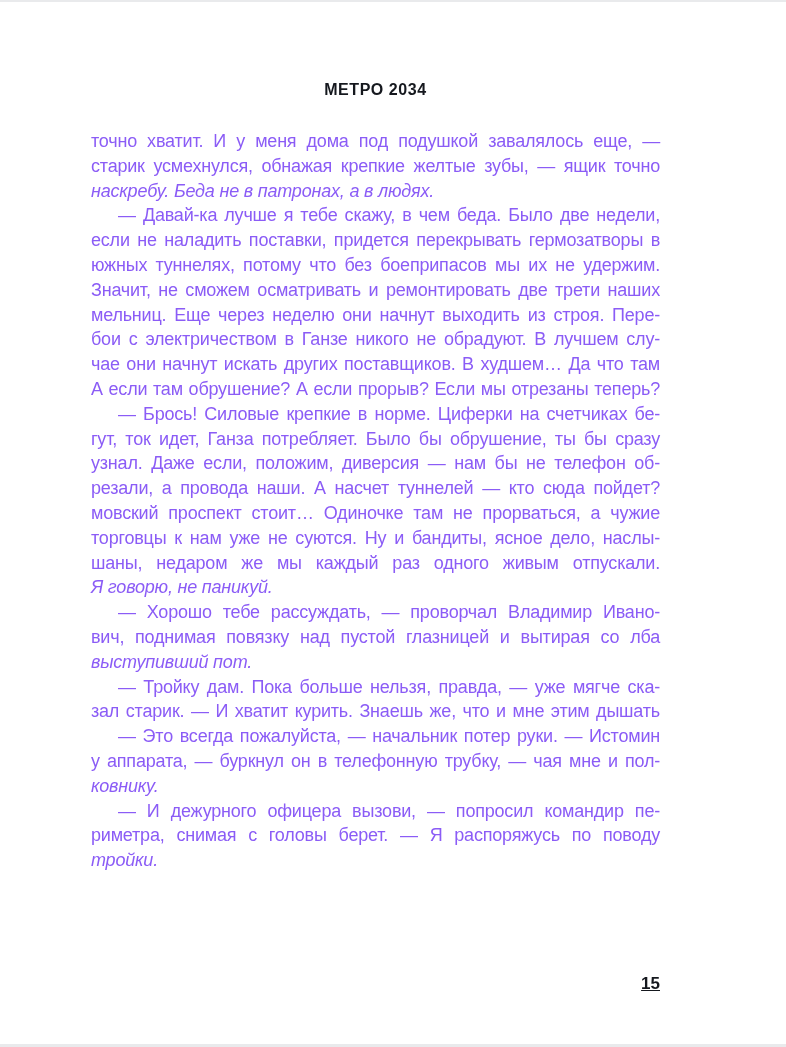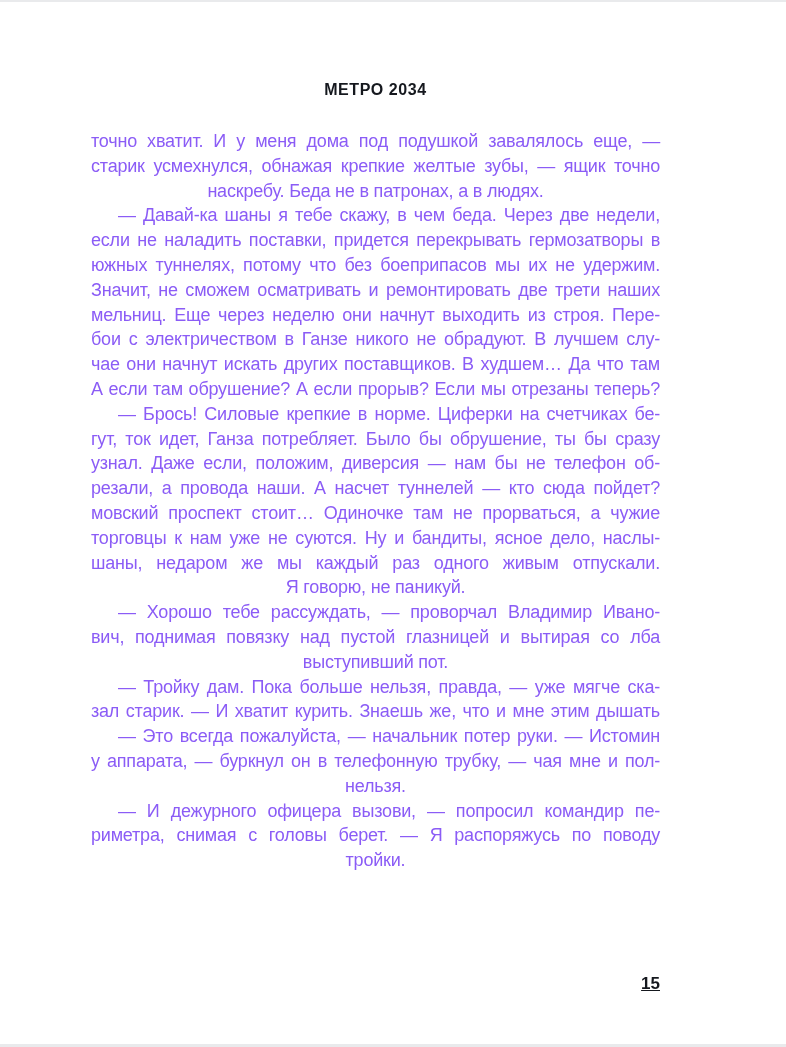--- a/index.html
+++ b/index.html
@@ -28,21 +28,21 @@
   .textblock {
     position: absolute;
     top: 129px; left: 91px; width: 569px;
     font-size: 18px;
     line-height: 24.8px;
     letter-spacing: -0.2px;
     color: #8b5cf6;
   }
   .ln { min-height: 24.8px; }
   .ln.j { text-align: justify; text-align-last: justify; }
-  .ln.e { text-align: center; }
+  .ln.e { text-align: left; font-style: italic; }
   .ln.i { text-indent: 27px; }
 
   .folio {
     position: absolute;
     top: 974px; left: 91px; width: 569px;
     text-align: right;
     font-weight: 700;
     font-size: 17px;
     color: #15181e;
     text-decoration: underline;
@@ -53,21 +53,21 @@
 
 <div>
   <div class="edge edge-top"></div>
 
   <div class="running-head">МЕТРО 2034</div>
 
   <div class="textblock">
     <div class="ln j">точно хватит. И у меня дома под подушкой завалялось еще, —</div>
     <div class="ln j">старик усмехнулся, обнажая крепкие желтые зубы, — ящик точно</div>
     <div class="ln e">наскребу. Беда не в патронах, а в людях.</div>
-    <div class="ln j i">— Давай-ка шаны я тебе скажу, в чем беда. Через две недели,</div>
+    <div class="ln j i">— Давай-ка лучше я тебе скажу, в чем беда. Было две недели,</div>
     <div class="ln j">если не наладить поставки, придется перекрывать гермозатворы в</div>
     <div class="ln j">южных туннелях, потому что без боеприпасов мы их не удержим.</div>
     <div class="ln j">Значит, не сможем осматривать и ремонтировать две трети наших</div>
     <div class="ln j">мельниц. Еще через неделю они начнут выходить из строя. Пере-</div>
     <div class="ln j">бои с электричеством в Ганзе никого не обрадуют. В лучшем слу-</div>
     <div class="ln j">чае они начнут искать других поставщиков. В худшем… Да что там</div>
     <div class="ln j">А если там обрушение? А если прорыв? Если мы отрезаны теперь?</div>
     <div class="ln j i">— Брось! Силовые крепкие в норме. Циферки на счетчиках бе-</div>
     <div class="ln j">гут, ток идет, Ганза потребляет. Было бы обрушение, ты бы сразу</div>
     <div class="ln j">узнал. Даже если, положим, диверсия — нам бы не телефон об-</div>
@@ -76,21 +76,21 @@
     <div class="ln j">торговцы к нам уже не суются. Ну и бандиты, ясное дело, наслы-</div>
     <div class="ln j">шаны, недаром же мы каждый раз одного живым отпускали.</div>
     <div class="ln e">Я говорю, не паникуй.</div>
     <div class="ln j i">— Хорошо тебе рассуждать, — проворчал Владимир Ивано-</div>
     <div class="ln j">вич, поднимая повязку над пустой глазницей и вытирая со лба</div>
     <div class="ln e">выступивший пот.</div>
     <div class="ln j i">— Тройку дам. Пока больше нельзя, правда, — уже мягче ска-</div>
     <div class="ln j">зал старик. — И хватит курить. Знаешь же, что и мне этим дышать</div>
     <div class="ln j i">— Это всегда пожалуйста, — начальник потер руки. — Истомин</div>
     <div class="ln j">у аппарата, — буркнул он в телефонную трубку, — чая мне и пол-</div>
-    <div class="ln e">нельзя.</div>
+    <div class="ln e">ковнику.</div>
     <div class="ln j i">— И дежурного офицера вызови, — попросил командир пе-</div>
     <div class="ln j">риметра, снимая с головы берет. — Я распоряжусь по поводу</div>
     <div class="ln e">тройки.</div>
   </div>
 
   <div class="folio">15</div>
 
   <div class="edge edge-bottom"></div>
 </div>
 

